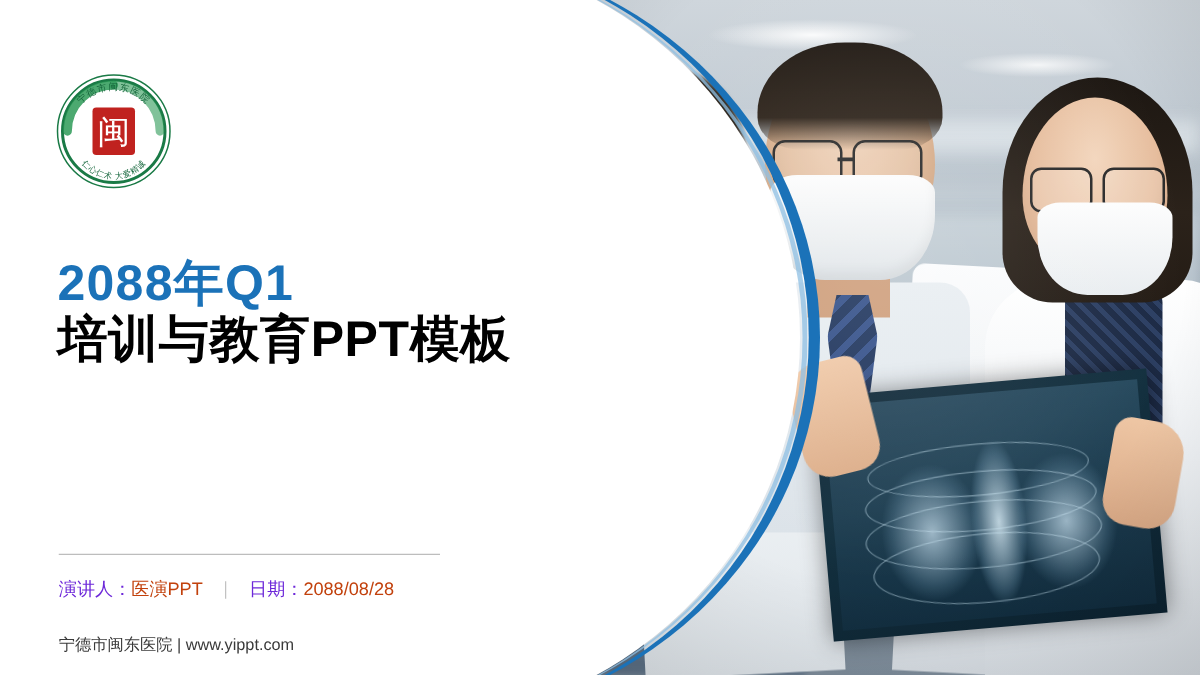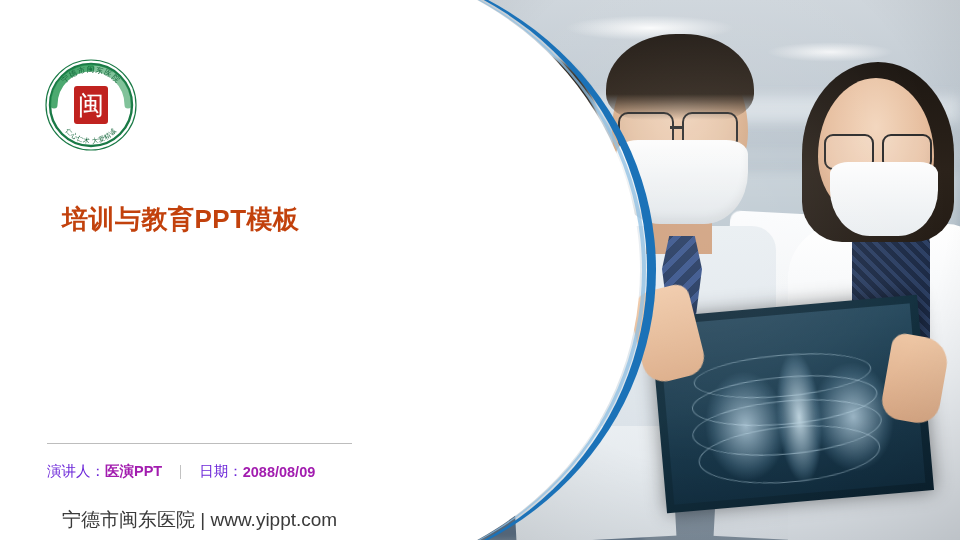--- a/index.html
+++ b/index.html
@@ -264,27 +264,26 @@
   }
   .title-line1 {
     font-size: 40px;
     font-weight: bold;
     color: #1b72b8;
     letter-spacing: 1px;
     line-height: 1.12;
     white-space: nowrap;
   }
   .title-line2 {
-    font-size: 26px;
+    font-size: 40px;
     font-weight: bold;
-    color: #c2410c;
+    color: #000000;
     letter-spacing: 0.5px;
     line-height: 1.12;
     white-space: nowrap;
-    margin-left: 16px;
   }
   .subtitle {
     position: absolute;
     left: 47px;
     top: 333px;
     font-size: 17px;
     color: #2a2a2a;
     letter-spacing: 0.5px;
     white-space: nowrap;
   }
@@ -302,34 +301,34 @@
     position: absolute;
     left: 47px;
     top: 462px;
     display: flex;
     align-items: center;
     font-size: 14.5px;
     color: #1f1f1f;
     white-space: nowrap;
   }
   .meta .label { color: #6d28d9; }
-  .meta .value { font-weight: bold; color: #a21caf; }
+  .meta .value { font-weight: normal; color: #c2410c; }
   .meta .sep {
     display: inline-block;
     width: 1px;
     height: 14px;
     background: #c2c2c2;
     margin: 0 18px;
   }
 
   .footer {
     position: absolute;
-    left: 62px;
+    left: 47px;
     top: 507px;
-    font-size: 19px;
+    font-size: 13px;
     color: #3a3a3a;
     white-space: nowrap;
   }
 </style>
 </head>
 <body>
 
 <div class="slide">
 
   <div class="photo-wrap">
@@ -399,29 +398,30 @@
         <text font-family="&quot;DejaVu Sans&quot;, sans-serif" font-size="7.5" fill="#14663b" letter-spacing="1">
           <textPath href="#arcTop" startOffset="50%" text-anchor="middle">宁德市闽东医院</textPath>
         </text>
         <text font-family="&quot;DejaVu Sans&quot;, sans-serif" font-size="6.5" fill="#14663b" letter-spacing="0.5">
           <textPath href="#arcBottom" startOffset="50%" text-anchor="middle">仁心仁术 大爱精诚</textPath>
         </text>
       </svg>
     </div>
 
     <div class="title-block">
+      <div class="title-line1">2088年Q1</div>
       <div class="title-line2">培训与教育PPT模板</div>
     </div>
 
 
     <div class="rule"></div>
 
     <div class="meta">
       <span class="label">演讲人：</span>
       <span class="value">医演PPT</span>
       <span class="sep"></span>
       <span class="label">日期：</span>
-      <span class="value">2088/08/09</span>
+      <span class="value">2088/08/28</span>
     </div>
 
     <div class="footer">宁德市闽东医院 | www.yippt.com</div>
   </div>
 </div>
 
 </body></html>

